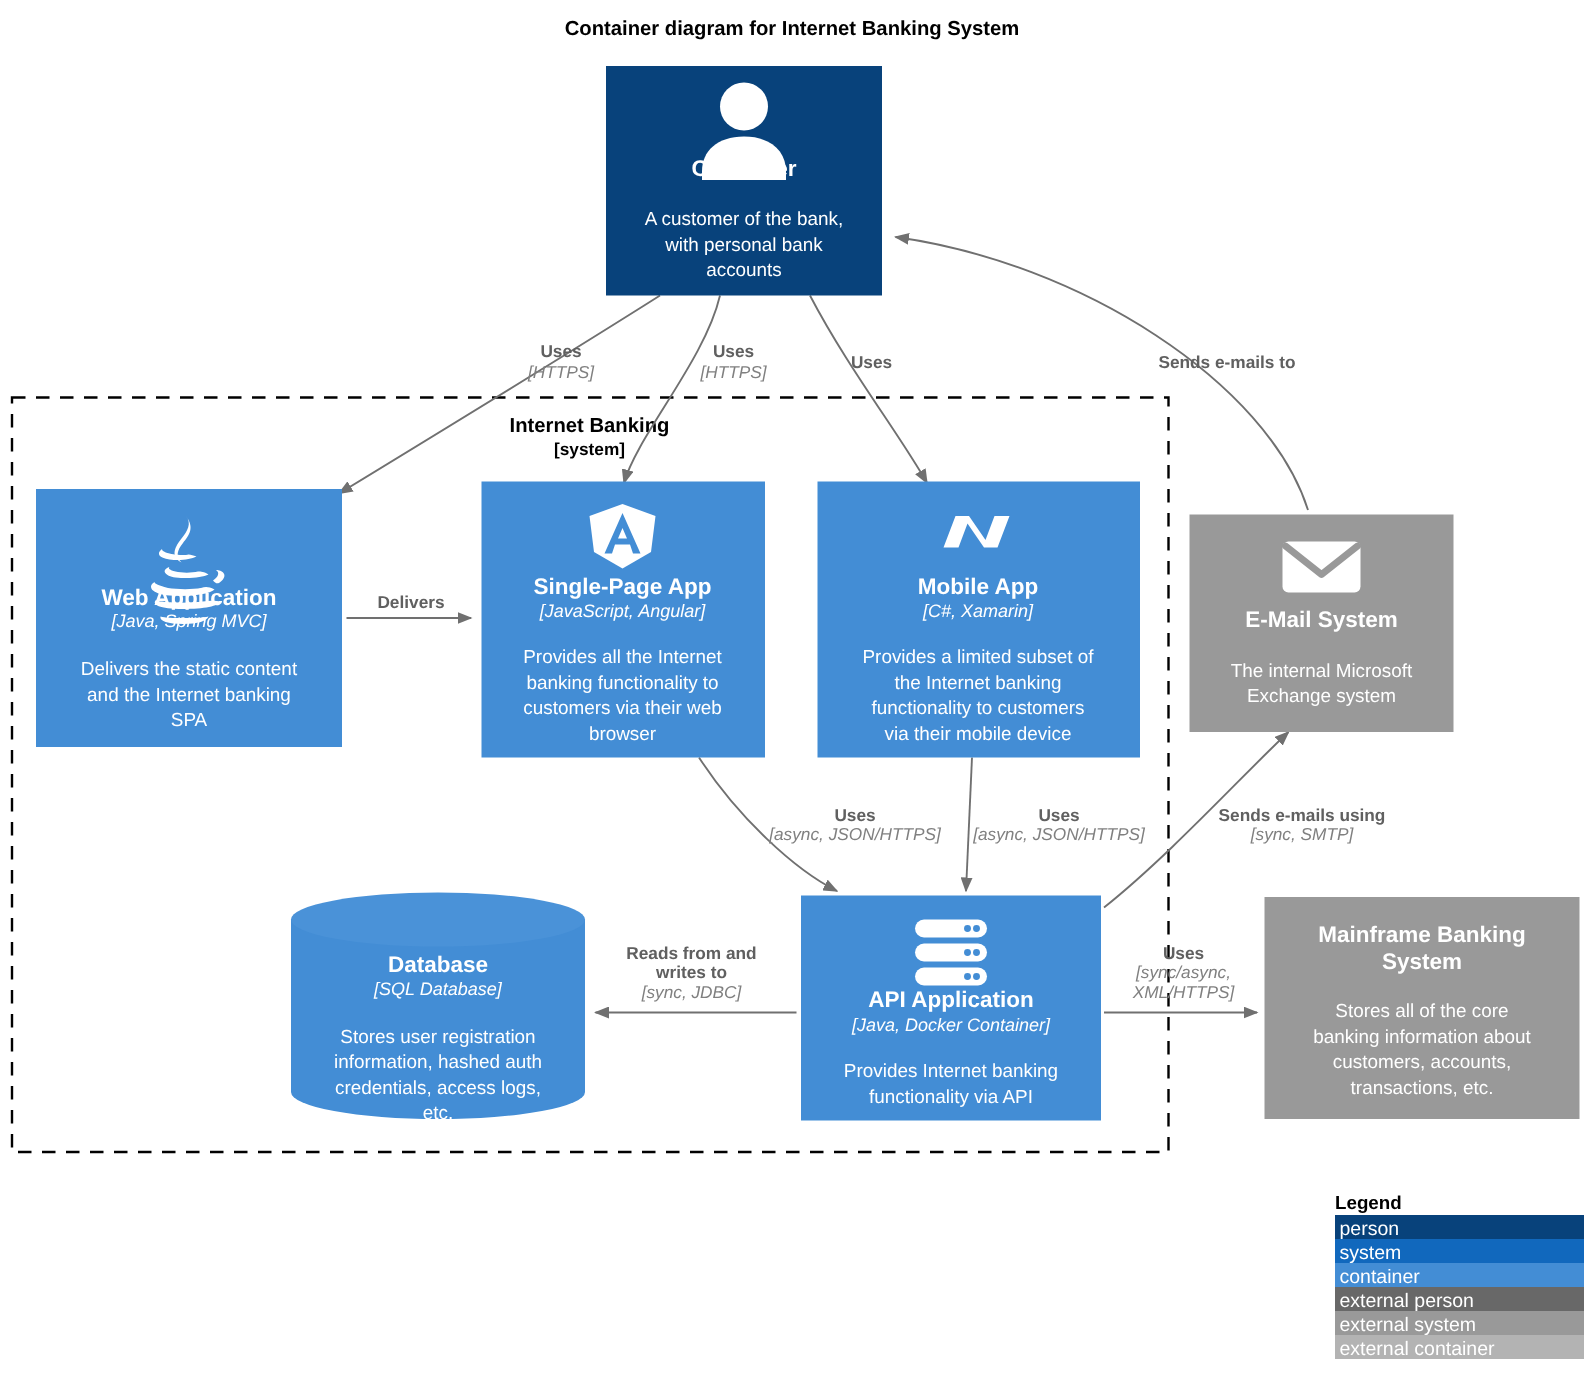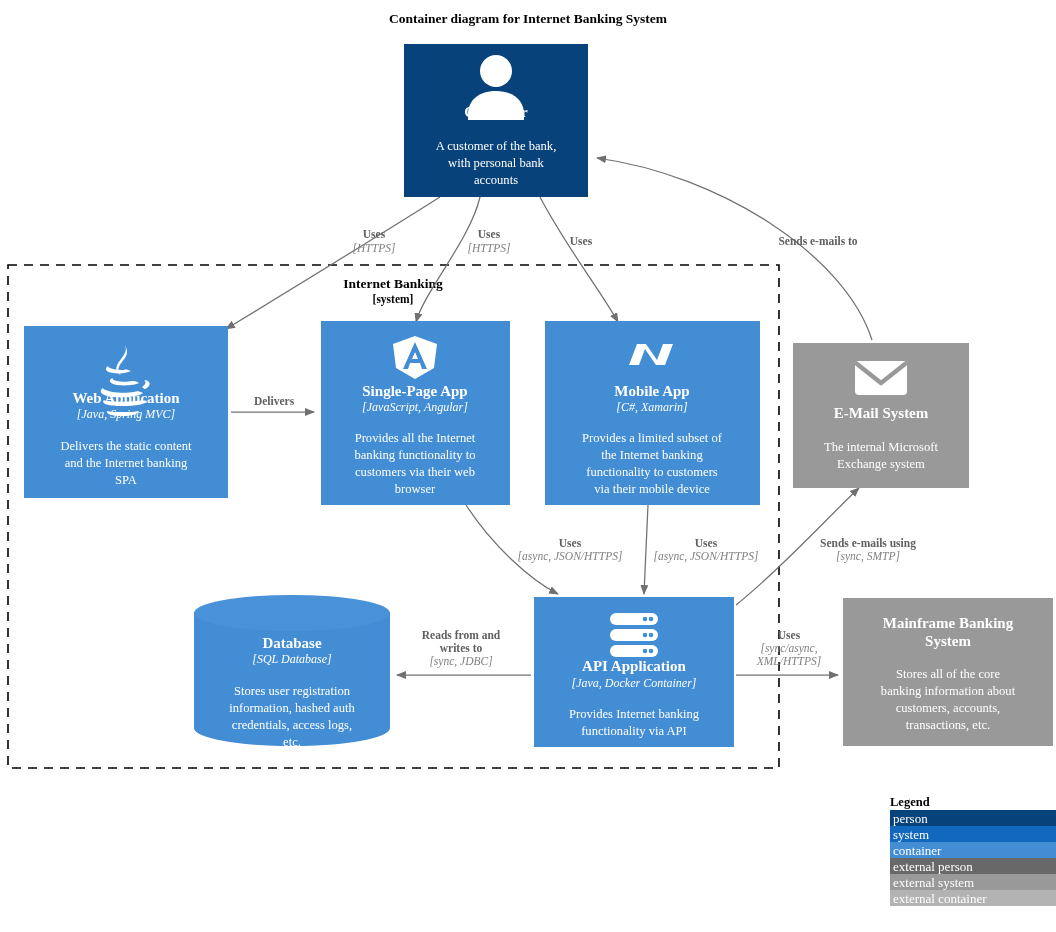--- a/index.html
+++ b/index.html
@@ -11,21 +11,20 @@
     width: 1056px;
     height: 932px;
     font-family: "Liberation Sans", sans-serif;
     overflow: hidden;
     position: relative;
   }
   #diagram-root {
     position: relative;
     width: 1056px;
     height: 932px;
-    font-family: Liberation Serif, serif;
   }
   svg#c4-canvas {
     position: absolute;
     top: 0;
     left: 0;
     width: 1056px;
     height: 932px;
   }
   .diagram-title {
     font-size: 13.5px;

